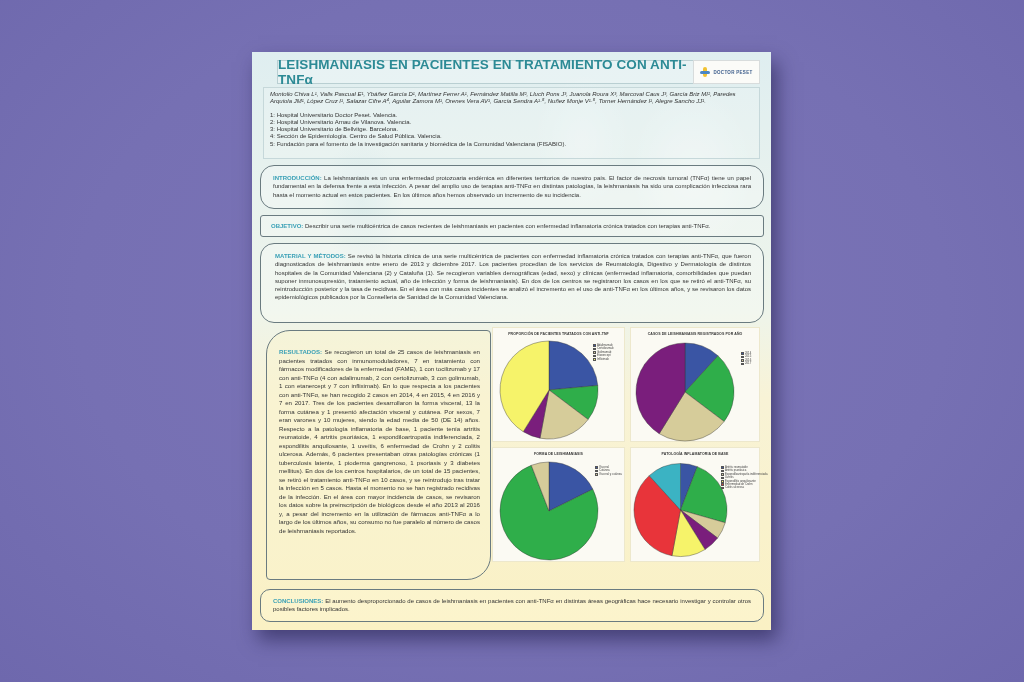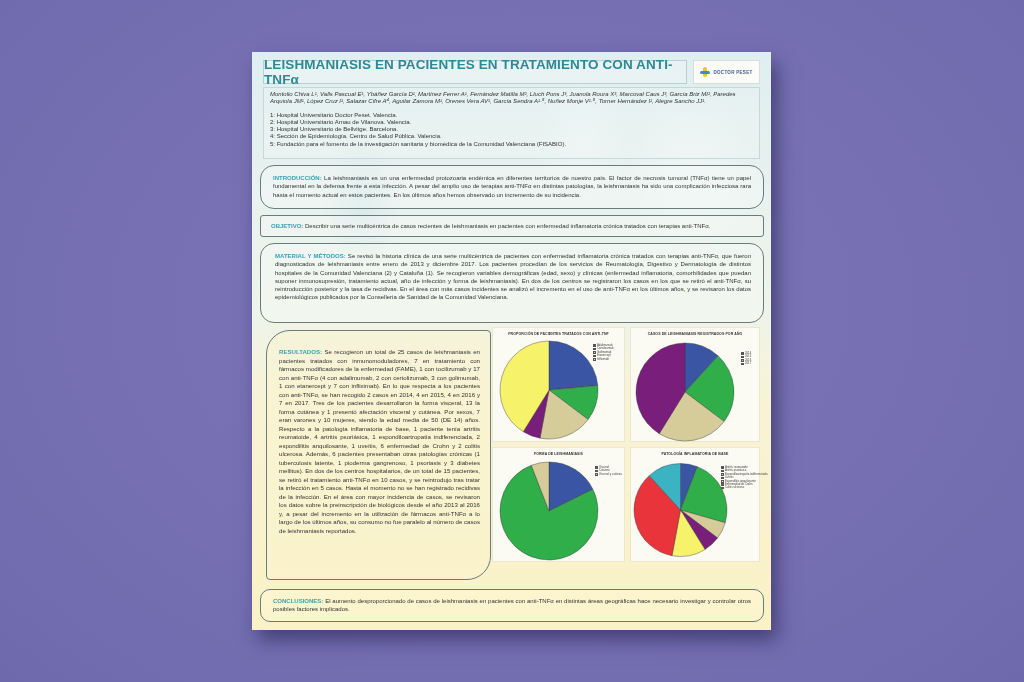--- a/index.html
+++ b/index.html
@@ -17,21 +17,21 @@
   }
   .poster::before {
     content: ""; position: absolute; inset: 0;
     background:
       radial-gradient(ellipse 90px 120px at 440px 120px, rgba(255,255,255,0.35), transparent 70%),
       radial-gradient(ellipse 70px 100px at 330px 90px, rgba(255,255,255,0.25), transparent 70%),
       radial-gradient(ellipse 60px 90px at 110px 150px, rgba(190,220,225,0.35), transparent 70%);
     pointer-events: none;
   }
   .title-box {
-    position: absolute; left: 11px; top: 8px; width: 424px; height: 24px;
+    position: absolute; left: 25px; top: 8px; width: 424px; height: 24px;
     border: 1px solid #b9cfd2; background: rgba(255,255,255,0.25);
     display: flex; align-items: center; justify-content: center;
   }
   .title {
     font-weight: bold; font-size: 13.5px; color: #2c8a95; letter-spacing: 0.1px;
   }
   .logo {
     position: absolute; left: 441px; top: 8px; width: 67px; height: 24px;
     background: #fbfbf8; border: 1px solid #d8dcdc;
     display: flex; align-items: center; justify-content: center; gap: 3px;

